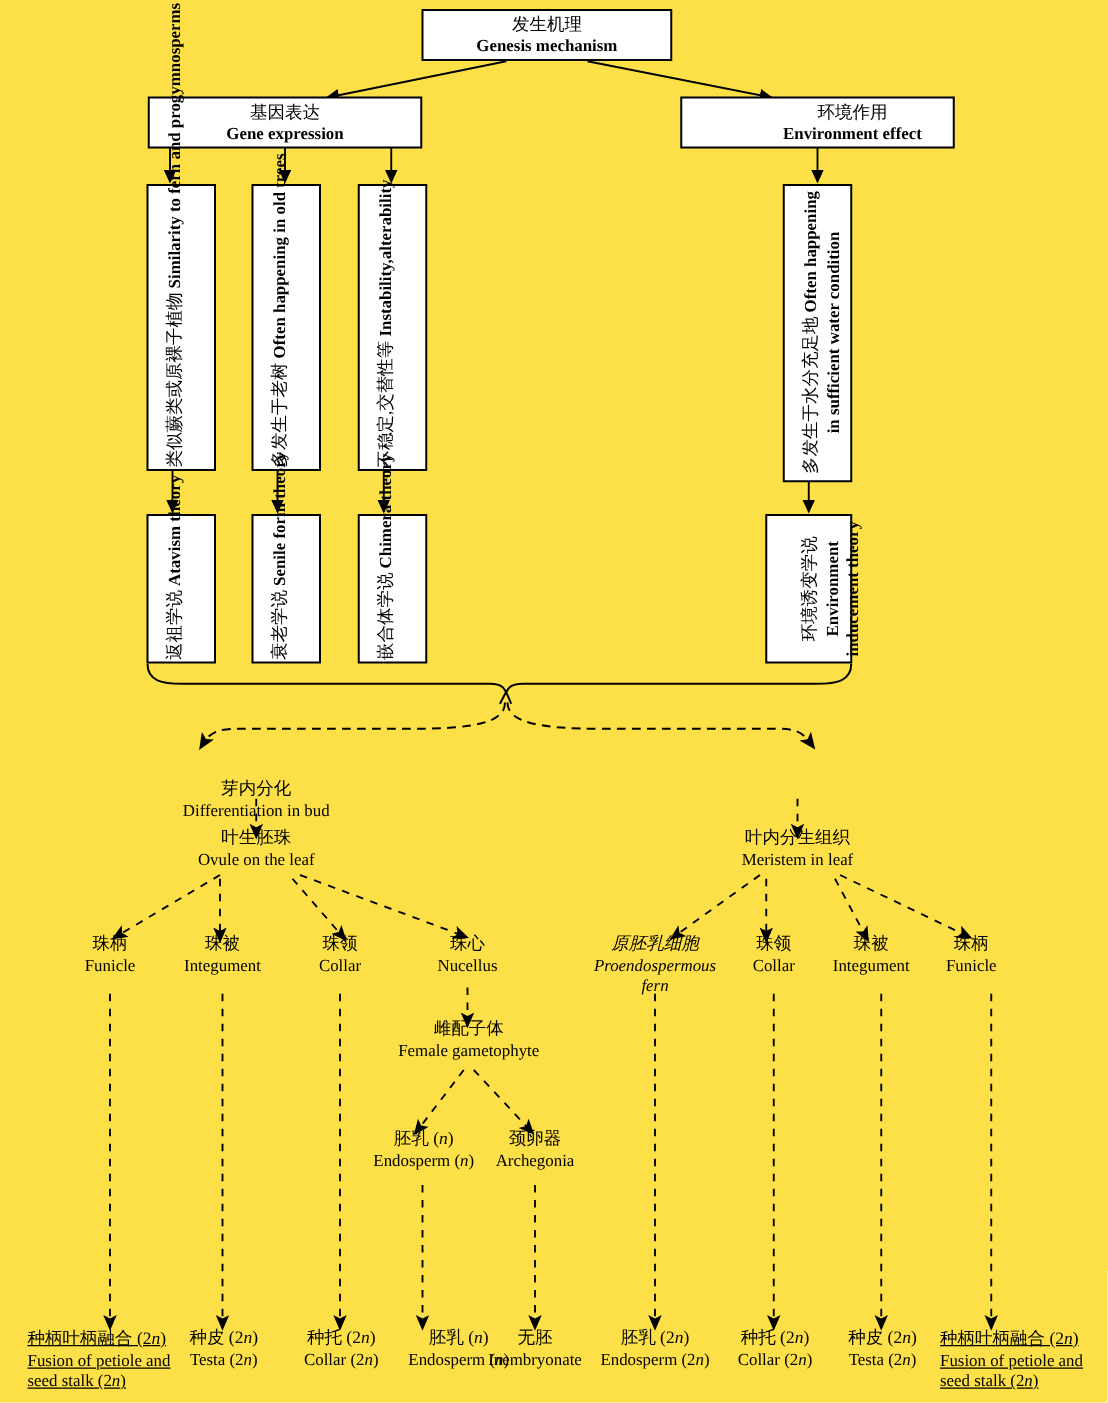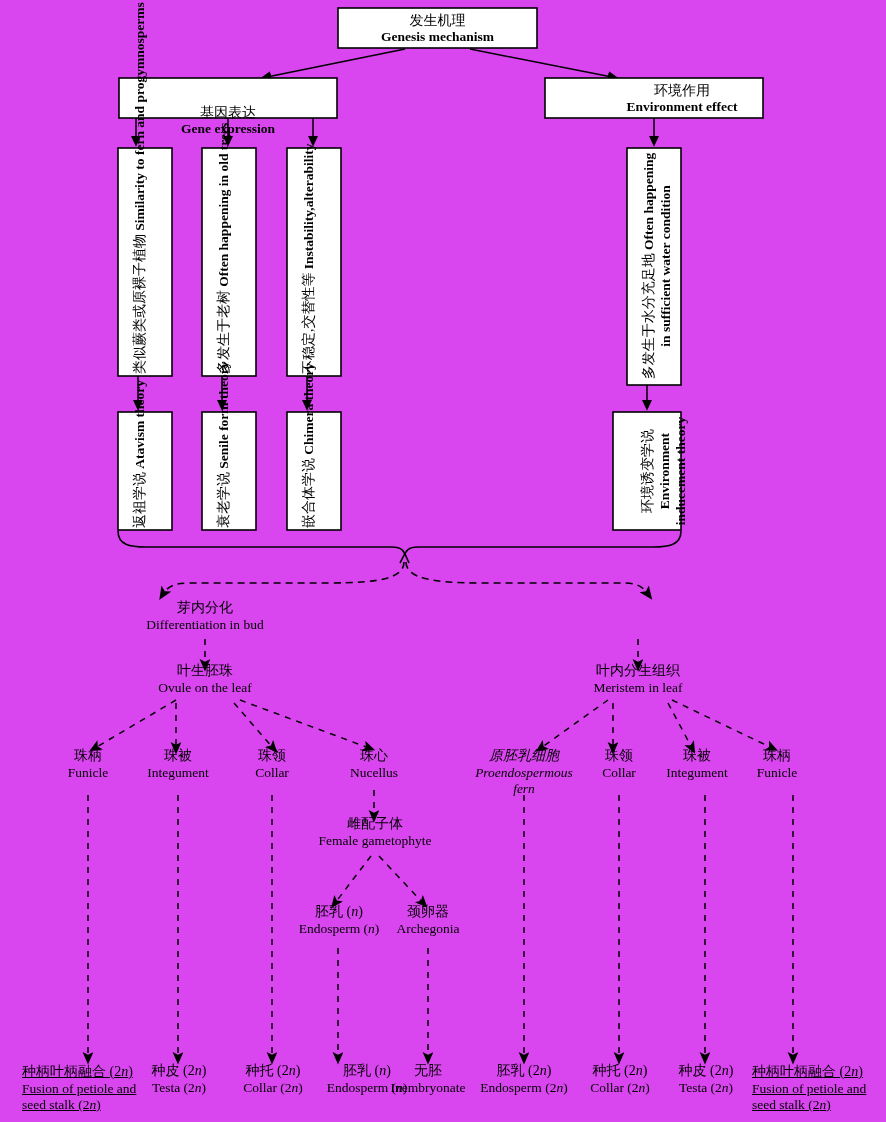--- a/index.html
+++ b/index.html
@@ -1,17 +1,17 @@
 <!DOCTYPE html>
 <html><head>
 <meta charset="utf-8">
 <style>
   html,body{margin:0;padding:0;background:#fff;}
   body{width:886px;height:1122px;font-family:"Liberation Serif","DejaVu Serif",serif;color:#000;}
-  #stage{position:relative;width:886px;height:1122px;overflow:hidden;background:#d946ef;}
+  #stage{position:relative;width:886px;height:1122px;overflow:hidden;background:#fde047;}
   svg{position:absolute;left:0;top:0;width:886px;height:1122px;}
   .bx{fill:#fff;stroke:#000;stroke-width:1.6;}
   .ln{stroke:#000;stroke-width:1.5;fill:none;}
   .brace{stroke:#000;stroke-width:1.6;fill:none;}
   .dash{stroke:#000;stroke-width:1.6;fill:none;stroke-dasharray:7 5;}
   .dashthin{stroke:#000;stroke-width:1.5;fill:none;stroke-dasharray:6 6;}
   .txt{position:absolute;text-align:center;line-height:1.16;font-size:13.5px;}
   .vtxt{position:absolute;text-align:center;line-height:1.2;font-size:13px;
         transform-origin:0 0;white-space:nowrap;}
   .bold{font-weight:bold;}
@@ -105,21 +105,21 @@
   <line class="dashthin" x1="619" y1="795" x2="619" y2="1058" marker-end="url(#ahd)"></line>
   <line class="dashthin" x1="705" y1="795" x2="705" y2="1058" marker-end="url(#ahd)"></line>
   <line class="dashthin" x1="793" y1="795" x2="793" y2="1058" marker-end="url(#ahd)"></line>
 </svg>
 
 <div class="txt" style="left:338px;top:13px;width:199px;">
   <div class="cn">发生机理</div>
   <div class="en bold">Genesis mechanism</div>
 </div>
 
-<div class="txt" style="left:119px;top:83px;width:218px;margin-top:22px;">
+<div class="txt" style="left:119px;top:83px;width:218px;">
   <div class="cn">基因表达</div>
   <div class="en bold">Gene expression</div>
 </div>
 <div class="txt" style="left:545px;top:83px;width:218px;padding-left:28px;">
   <div class="cn">环境作用</div>
   <div class="en bold">Environment effect</div>
 </div>
 
 <div class="vtxt" style="left:132px;top:374px;transform:rotate(-90deg);width:224px;">
   <span class="cn">类似蕨类或原裸子植物</span>
@@ -151,21 +151,21 @@
 </div>
 <div class="vtxt" style="left:301px;top:528px;transform:rotate(-90deg);width:114px;">
   <span class="cn">嵌合体学说</span>
   <span class="en bold">Chimera theory</span>
 </div>
 <div class="vtxt" style="left:640px;top:528px;transform:rotate(-90deg);width:114px;white-space:normal;">
   <span class="cn">环境诱变学说</span>
   <span class="en bold">Environment inducement theory</span>
 </div>
 
-<div class="lbl" style="left:95px;top:600px;width:220px;">
+<div class="lbl" style="left:95px;top:624px;width:220px;">
   <div class="cn">芽内分化</div>
   <div class="en">Differentiation in bud</div>
 </div>
 
 <div class="lbl" style="left:115px;top:663px;width:180px;">
   <div class="cn">叶生胚珠</div>
   <div class="en">Ovule on the leaf</div>
 </div>
 <div class="lbl" style="left:548px;top:663px;width:180px;">
   <div class="cn">叶内分生组织</div>

